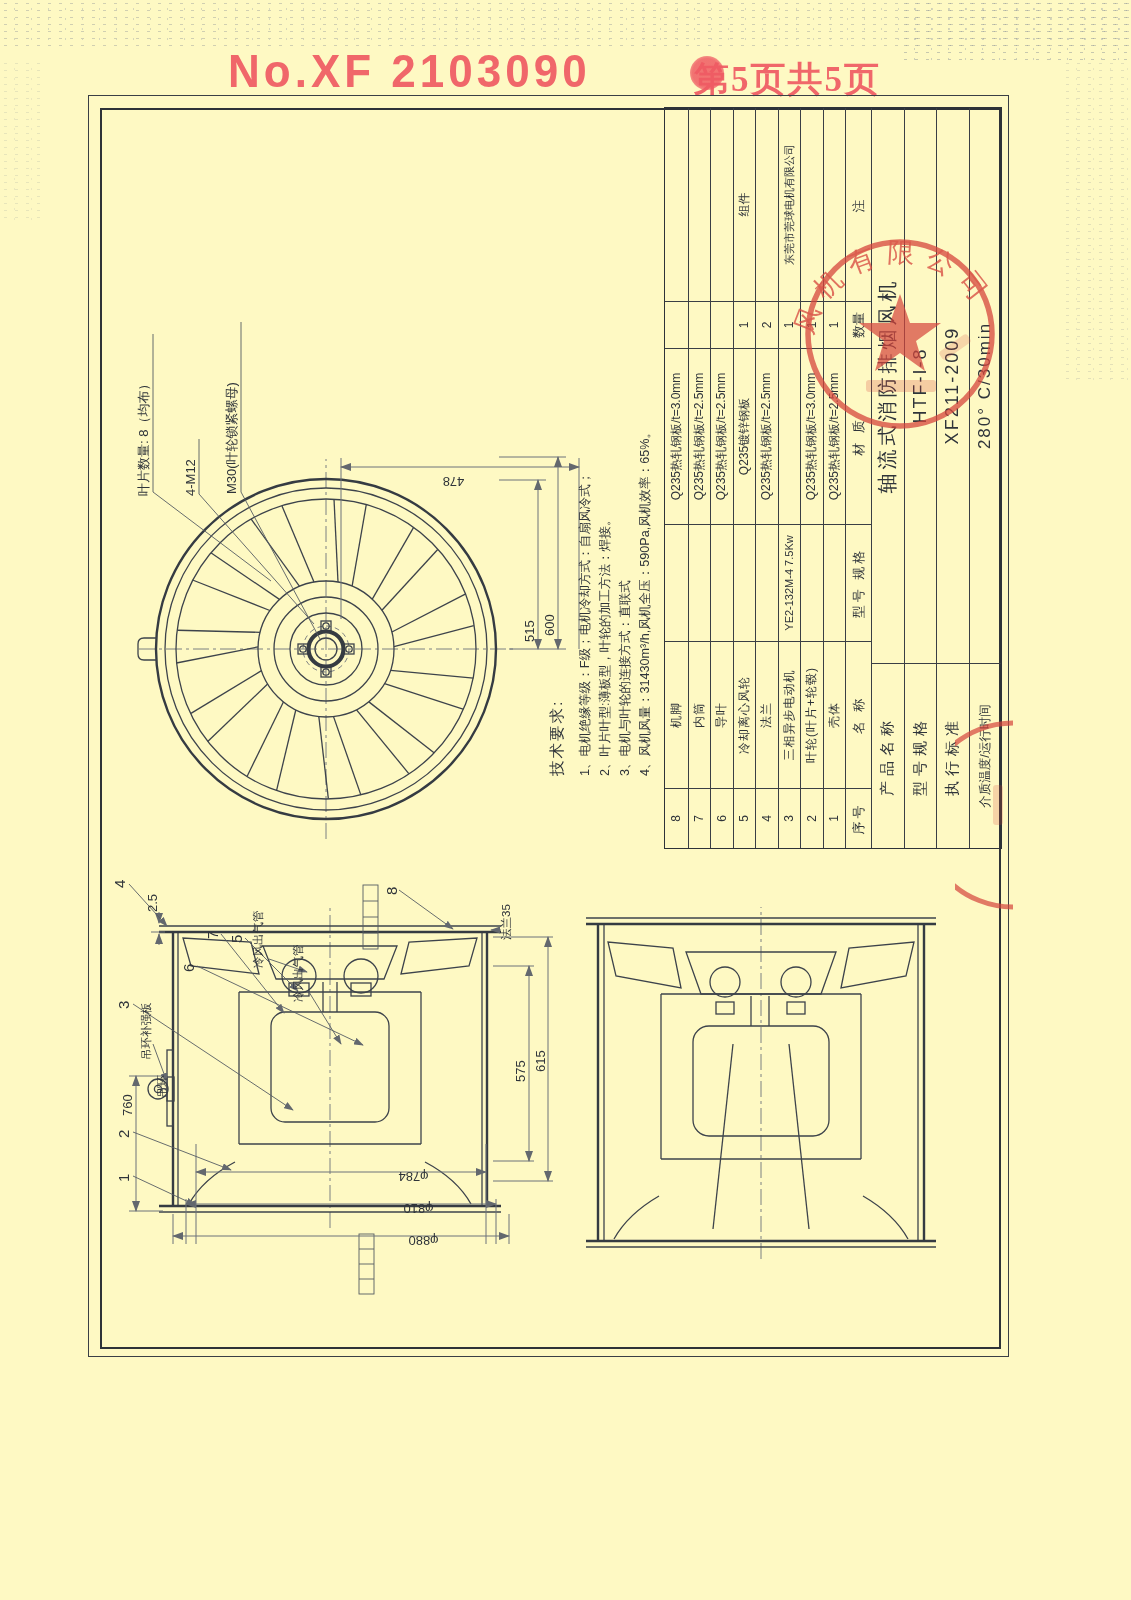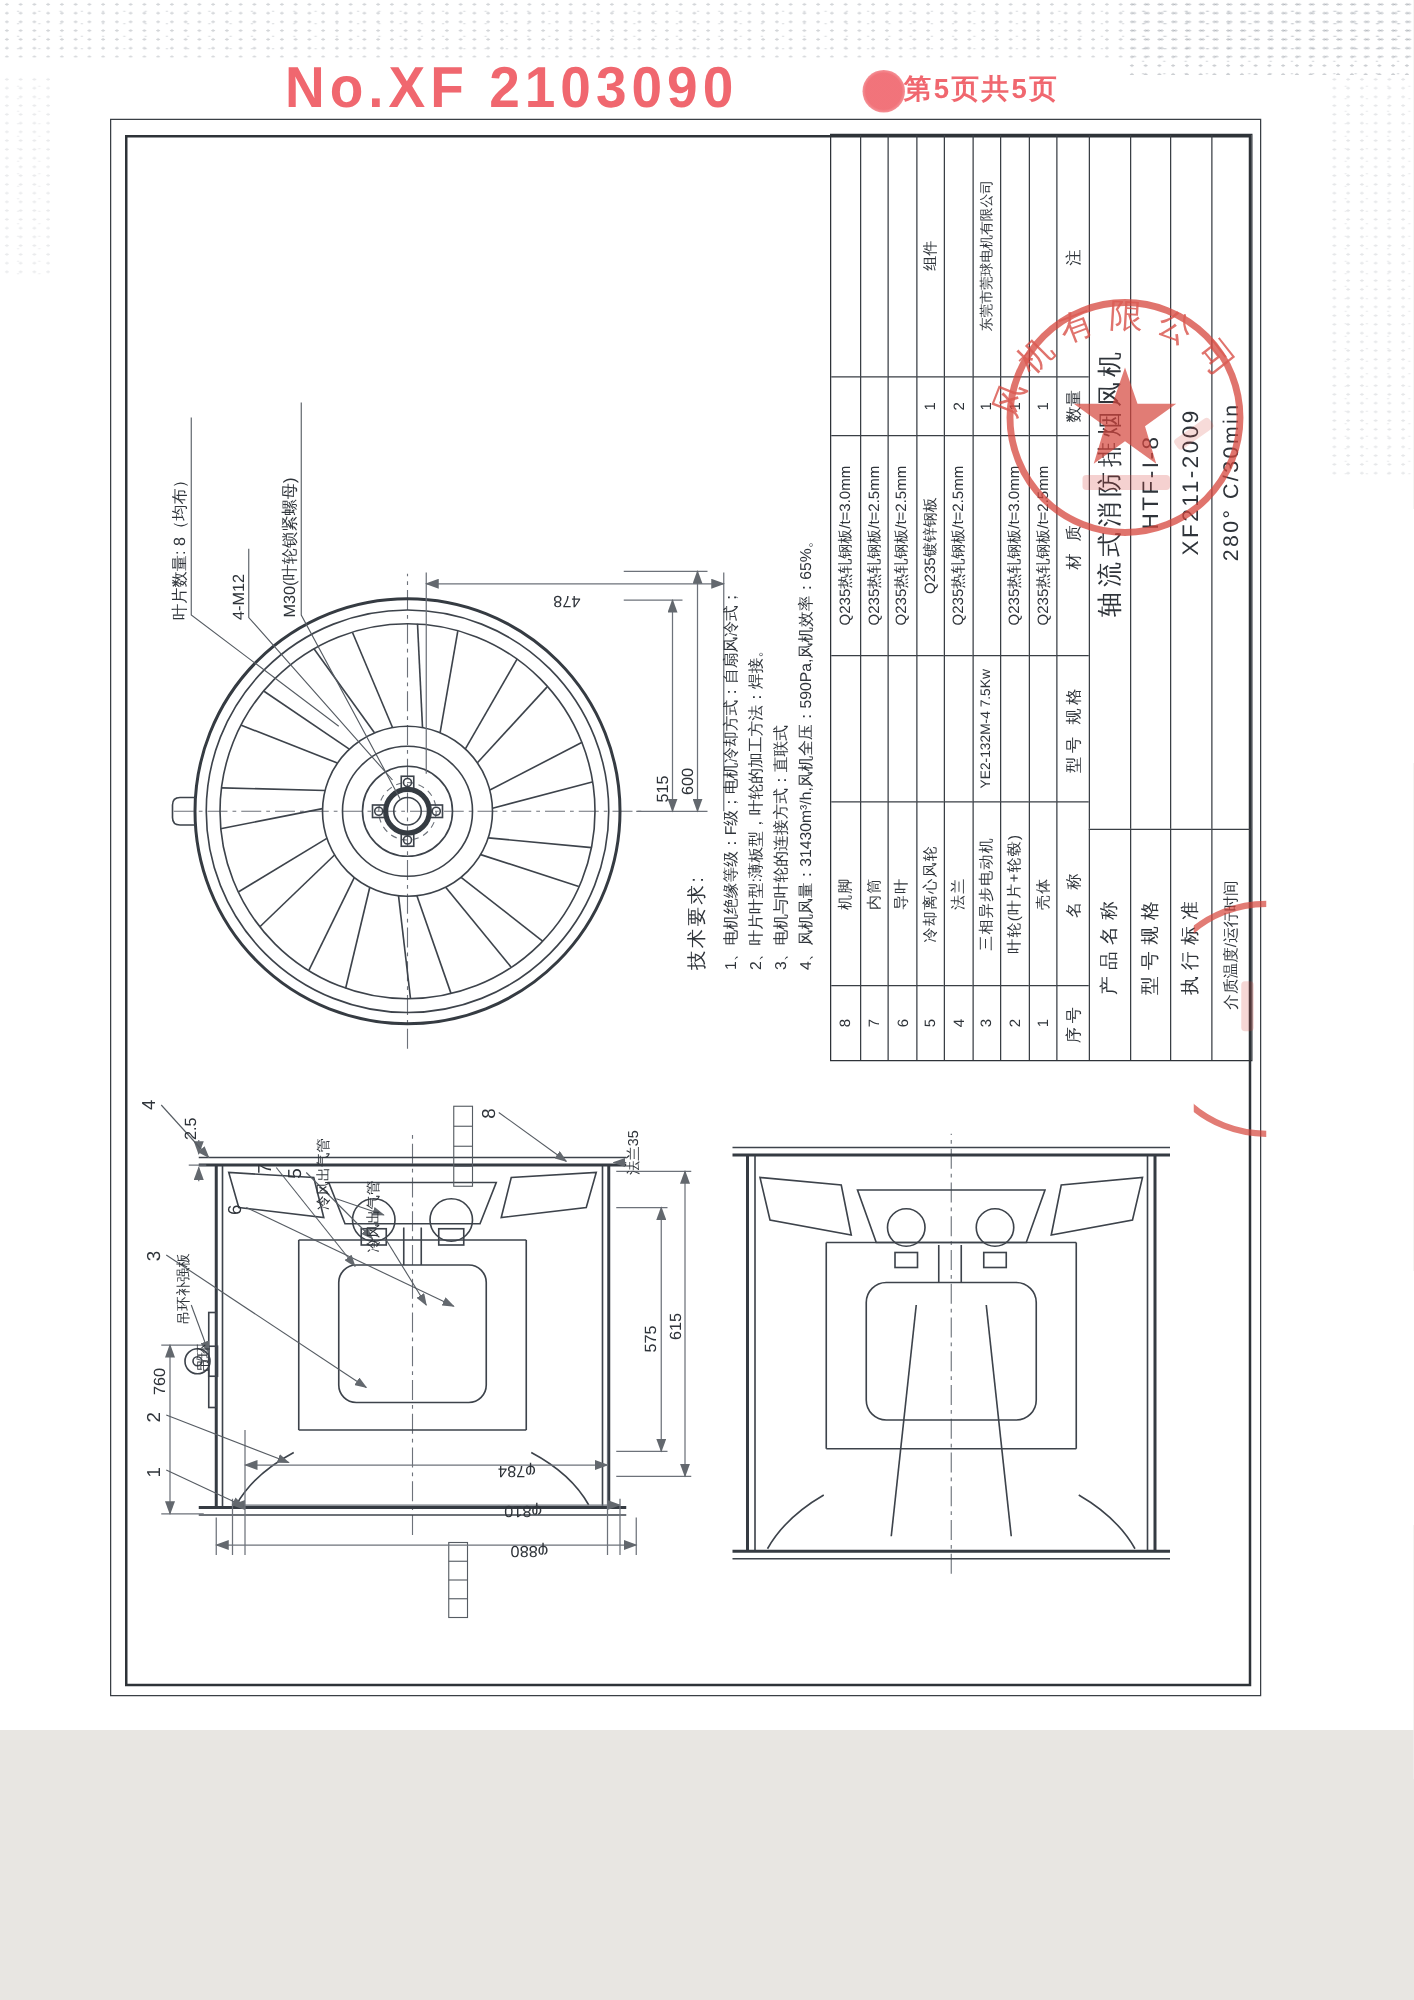--- a/index.html
+++ b/index.html
@@ -1,30 +1,30 @@
 <!DOCTYPE html>
 <html><head>
 <meta charset="utf-8">
 <style>
   html,body{margin:0;padding:0;background:#e8e6e2;}
-  .page{position:relative;width:1131px;height:1384px;margin:0 auto;background:#ffffff;overflow:hidden;
+  .page{position:relative;width:1131px;height:1600px;margin:0 auto;background:#fef9c3;overflow:hidden;
         font-family:"Liberation Sans","DejaVu Sans",sans-serif;color:#2f343a;}
   
   .noise{position:absolute;pointer-events:none;
     background-image:radial-gradient(#868d96 1.2px,transparent 1.4px),radial-gradient(#9aa1aa 1px,transparent 1.2px);
     background-size:11px 7px,17px 10px;background-position:0 0,6px 4px;}
   .noise.top{left:0;top:0;width:1131px;height:46px;opacity:.38;}
   .noise.topright{left:900px;top:0;width:231px;height:60px;opacity:.45;}
   .noise.right{left:1062px;top:60px;width:69px;height:320px;opacity:.22;}
   .noise.left{left:0;top:60px;width:40px;height:160px;opacity:.18;}
 
   
   .stamp-red{position:absolute;color:#ef5b63;font-weight:bold;letter-spacing:4px;opacity:.92;}
   .stamp-no{left:228px;top:46px;font-size:44px;transform:scaleY(1.05);}
-  .stamp-page{left:723px;top:56px;font-size:22px;letter-spacing:2px;}
+  .stamp-page{left:694px;top:56px;font-size:35px;letter-spacing:2px;font-family:Liberation Serif, serif;}
   .blob{position:absolute;left:690px;top:56px;width:34px;height:34px;border-radius:50%;
         background:radial-gradient(#ef5b63 60%,rgba(239,91,99,.2));opacity:.85;}
 
   
   .outer-frame{position:absolute;left:88px;top:95px;width:919px;height:1260px;border:1.5px solid #3a3f45;}
   .inner-frame{position:absolute;left:100px;top:108px;width:897px;height:1237px;border:2.5px solid #2e3338;}
 
   
   .landscape{position:absolute;left:101px;top:1344px;width:1237px;height:897px;
              transform:rotate(-90deg);transform-origin:0 0;}

